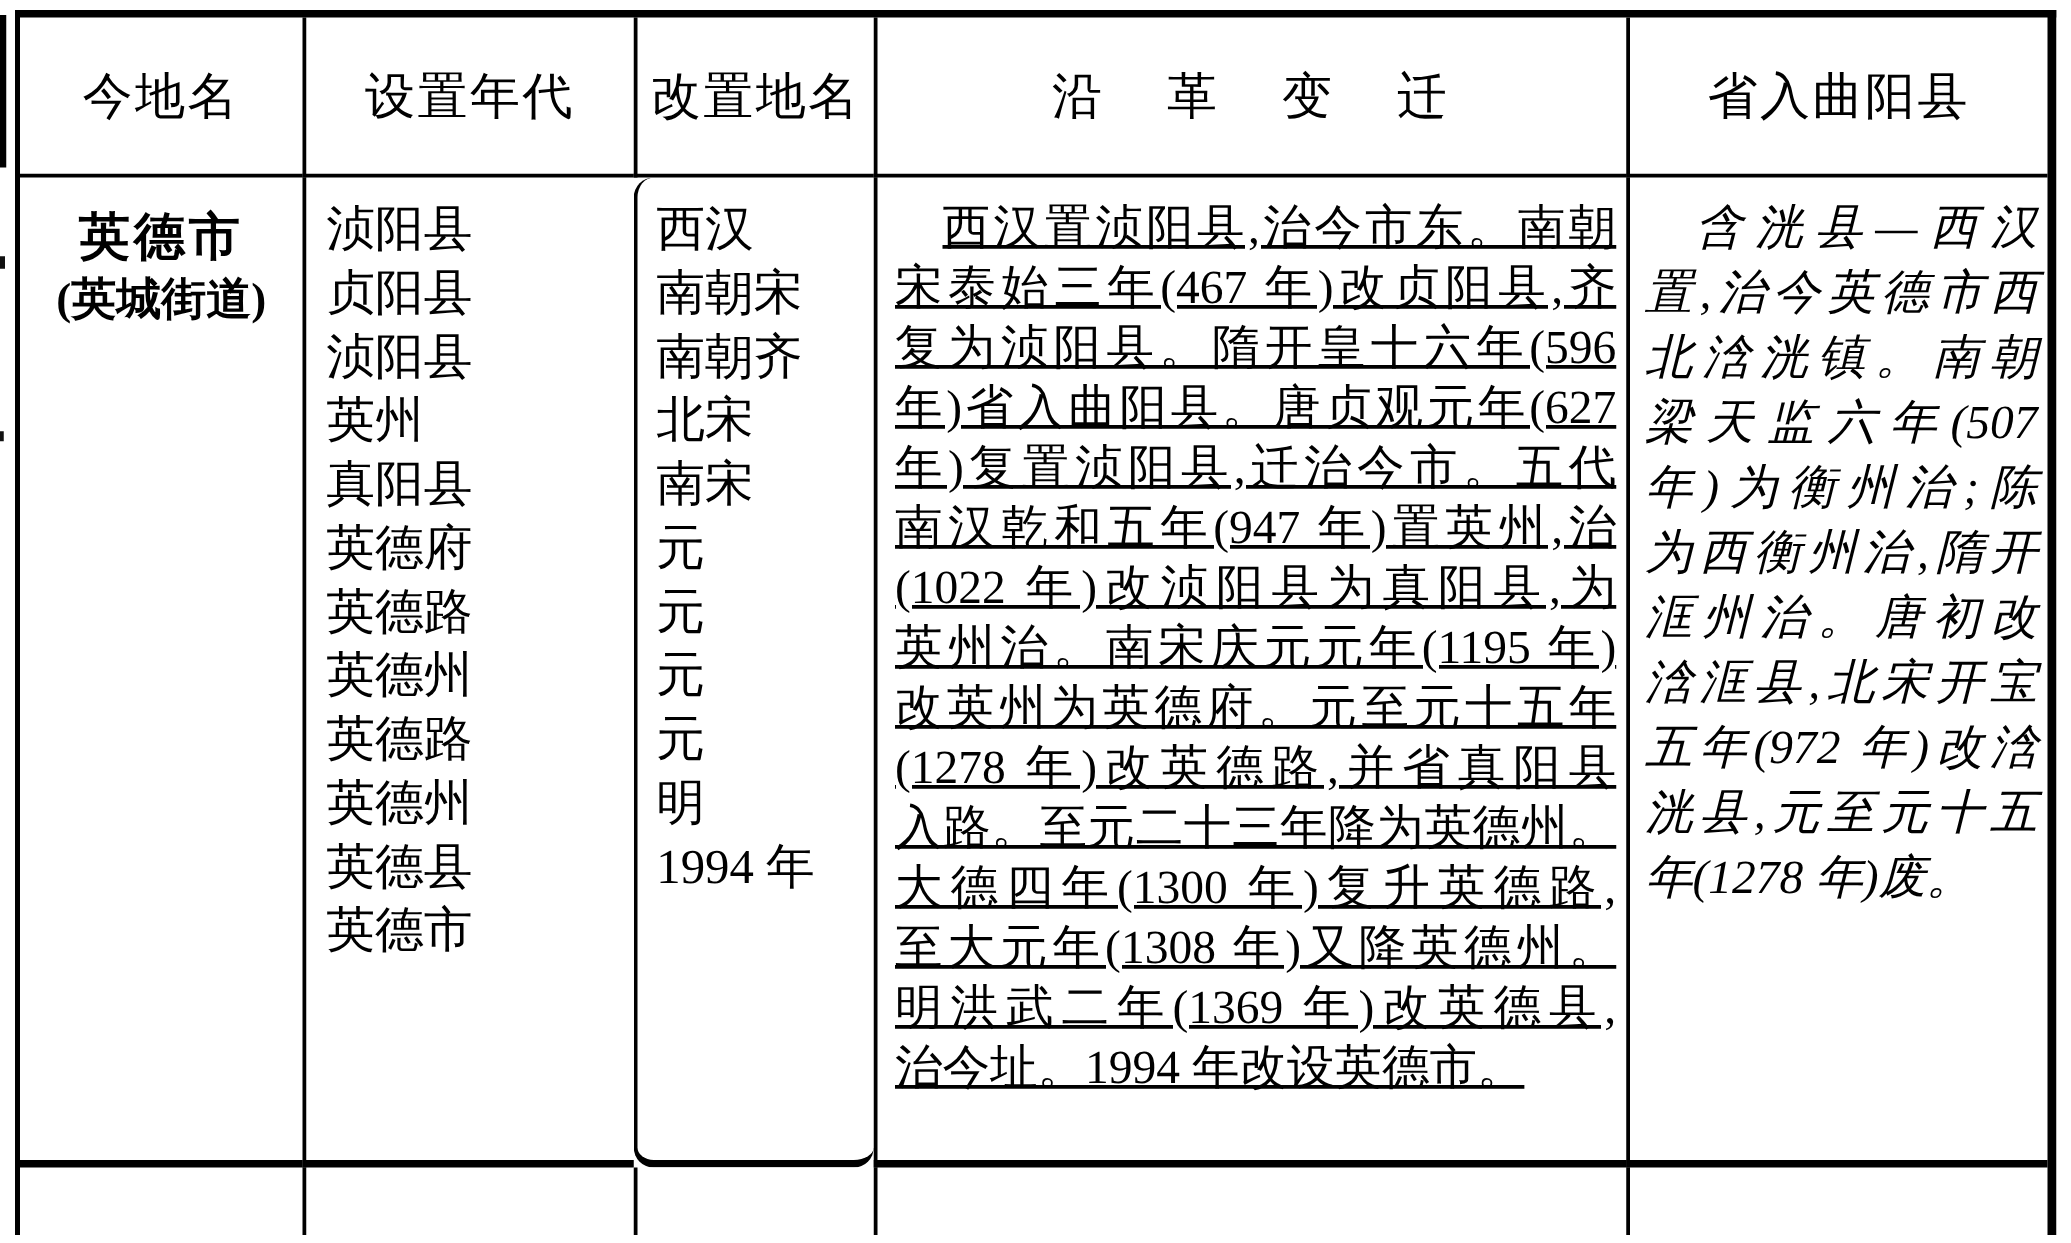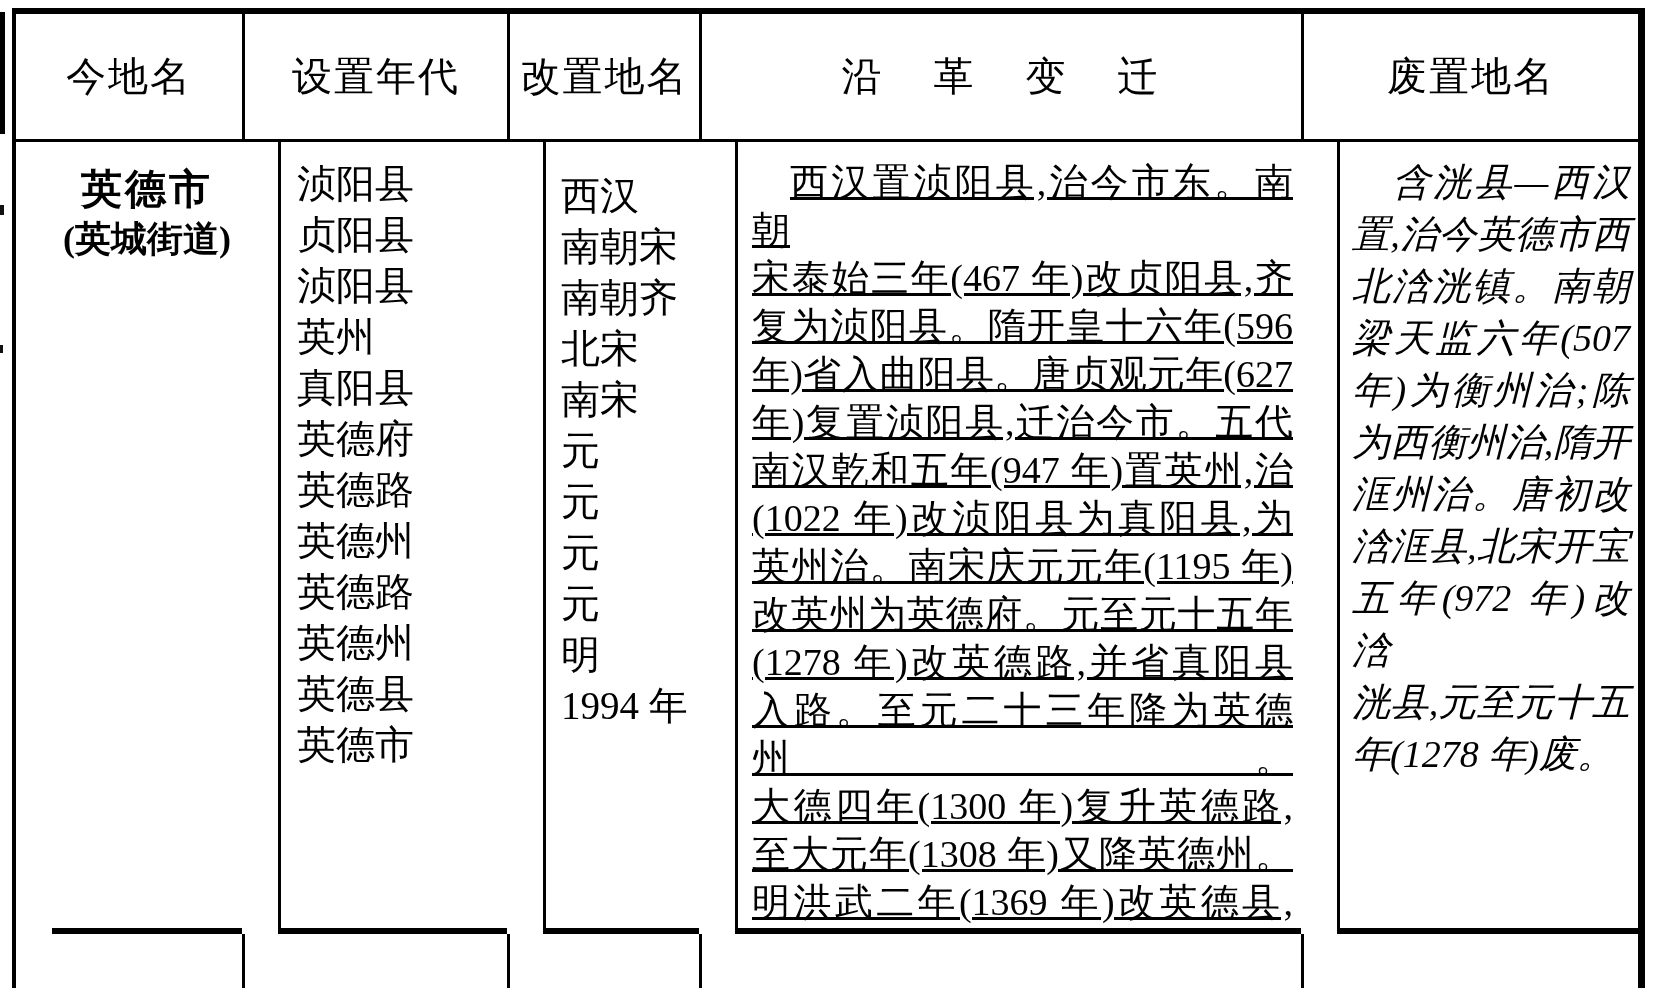--- a/index.html
+++ b/index.html
@@ -29,30 +29,30 @@
     display: grid;
     grid-template-columns: 226px 265px 192px 602px 337px;
     grid-template-rows: 128px 792px 54px;
     background: #fff;
   }
   .cell { box-sizing: border-box; overflow: hidden; }
   .bl { border-left: 3px solid #000; }
   .hdr { border-bottom: 3px solid #000; display: flex; align-items: center; justify-content: center;
          font-size: 40px; letter-spacing: 2px; }
   .hdr-evolution { word-spacing: 0.85em; letter-spacing: 4px; }
-  .bodyrow { border-bottom: 6px solid #000; margin-left: 36px; }
+  .bodyrow { border-bottom: 6px solid #000; }
 
   .c-current { text-align: center; padding-top: 22px; }
   .current-name { font-size: 41px; font-weight: bold; line-height: 50px; letter-spacing: 3px; }
   .current-note { font-size: 36px; font-weight: bold; line-height: 50px; letter-spacing: 0px; }
 
   .c-renamed { padding: 16px 4px 10px 16px; }
   .c-renamed .line { font-size: 39px; line-height: 51px; white-space: nowrap; }
 
-  .c-era { padding: 28px 2px 0 15px; }
+  .c-era { padding: 16px 2px 0 15px; border-radius: 16px; }
   .c-era .line { font-size: 39px; line-height: 51px; white-space: nowrap; }
 
   .c-evolution { padding: 16px 8px 0 14px; }
   .c-evolution .line {
     font-size: 38px; line-height: 48px;
     text-align: justify; text-align-last: justify; text-justify: inter-character; text-decoration: underline;
   }
   .c-evolution .line:first-child { text-indent: 38px; }
   .c-evolution .line:last-child { text-align-last: left; }
 
@@ -83,21 +83,21 @@
     <div class="cell hdr bl">
       <span>设置年代</span>
     </div>
     <div class="cell hdr bl">
       <span>改置地名</span>
     </div>
     <div class="cell hdr bl">
       <span class="hdr-evolution">沿 革 变 迁</span>
     </div>
     <div class="cell hdr bl">
-      <span>废置地名</span>
+      <span>省入曲阳县</span>
     </div>
 
     <div class="cell bodyrow c-current">
       <div class="current-name">英德市</div>
       <div class="current-note">(英城街道)</div>
     </div>
 
     <div class="cell bodyrow bl c-renamed">
         <div class="line">浈阳县</div>
         <div class="line">贞阳县</div>

